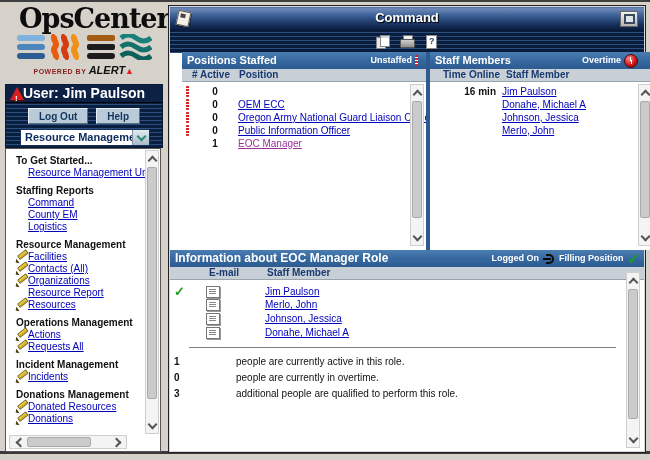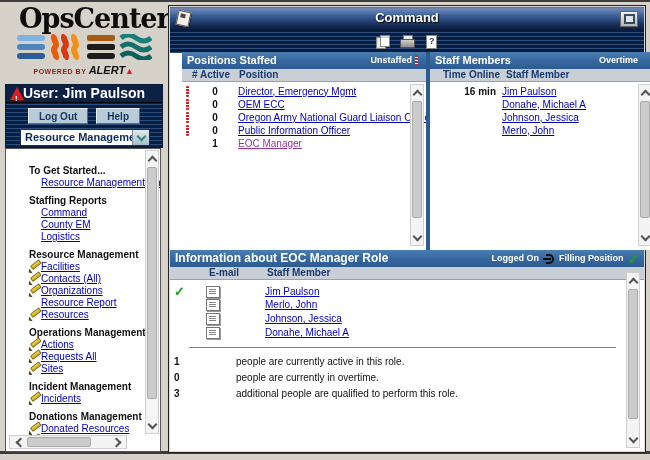--- a/index.html
+++ b/index.html
@@ -26,21 +26,21 @@
   .dropdown .dd-val{flex:1;font-size:11px;font-weight:bold;color:#0d2a5e;line-height:14px;padding-left:4px;white-space:nowrap;overflow:hidden;}
   .dd-btn{width:16px;background:linear-gradient(180deg,#e2eaf0,#a9bcc9);border-left:1px solid #7e95a5;display:flex;align-items:center;justify-content:center;}
   .chev{width:5px;height:5px;border-right:2px solid #555;border-bottom:2px solid #555;display:inline-block;}
   .chev.up{transform:rotate(-135deg);margin-top:3px;}
   .chev.down{transform:rotate(45deg);margin-bottom:2px;}
   .chev.left{transform:rotate(135deg);margin-left:2px;}
   .chev.right{transform:rotate(-45deg);margin-right:2px;}
   .chev.teal{border-color:#2e8a7a;}
 
   .nav-panel{position:absolute;left:2px;top:144px;width:156px;height:304px;background:#fff;border:1px solid #555;box-sizing:border-box;overflow:hidden;}
-  .nav-content{position:absolute;left:17px;top:0;width:140px;height:286px;overflow:hidden;padding:16px 0 0 6px;box-sizing:border-box;}
+  .nav-content{position:absolute;left:4px;top:0;width:140px;height:286px;overflow:hidden;padding:6px 0 0 6px;box-sizing:border-box;}
   .nav-heading{font-size:10px;font-weight:bold;color:#111;margin:7px 0 1px 0;white-space:nowrap;}
   .nav-heading.first{margin-top:0;}
   .nav-link-row{display:flex;align-items:center;margin:1px 0 0 0;white-space:nowrap;}
   .nav-link-row.indent{padding-left:12px;}
   .nav-link{font-size:10px;color:#0000bb;text-decoration:underline;white-space:nowrap;}
   .pencil{position:relative;display:inline-block;width:12px;height:11px;flex:0 0 12px;}
   .pencil::before{content:"";position:absolute;left:2px;top:4px;width:9px;height:3px;border:1px solid #7a650f;background:linear-gradient(180deg,#f4e03c,#c79d1b);transform:rotate(-38deg);transform-origin:1px 2px;border-radius:1px;}
   .pencil::after{content:"";position:absolute;left:0;bottom:-1px;width:0;height:0;border-bottom:4px solid #4a3a08;border-right:4px solid transparent;transform:rotate(10deg);}
 
   
@@ -192,24 +192,20 @@
 
         <div class="nav-heading">Operations Management</div>
         <div class="nav-link-row">
             <span class="pencil"></span>
             <a class="nav-link">Actions</a>
           </div>
         <div class="nav-link-row">
             <span class="pencil"></span>
             <a class="nav-link">Requests All</a>
           </div>
-        <div class="nav-link-row">
-            <span class="pencil"></span>
-            <a class="nav-link">Sites</a>
-          </div>
 
         <div class="nav-heading">Incident Management</div>
         <div class="nav-link-row">
             <span class="pencil"></span>
             <a class="nav-link">Incidents</a>
           </div>
 
         <div class="nav-heading">Donations Management</div>
         <div class="nav-link-row">
             <span class="pencil"></span>
@@ -269,21 +265,20 @@
           </div>
           <div class="colhead">
             <span style="position:absolute;left:10px;width:46px;text-align:left;"># Active</span>
             <span style="position:absolute;left:57px;">Position</span>
           </div>
           <div class="list-area">
             <div style="padding-top:2px;">
               <div class="pos-row">
                 <span class="alert-bar"></span>
                 <span class="num">0</span>
-                <a class="link">Director, Emergency Mgmt</a>
               </div>
               <div class="pos-row">
                 <span class="alert-bar"></span>
                 <span class="num">0</span>
                 <a class="link">OEM ECC</a>
               </div>
               <div class="pos-row">
                 <span class="alert-bar"></span>
                 <span class="num">0</span>
                 <a class="link">Oregon Army National Guard Liaison Officer</a>
@@ -309,21 +304,21 @@
                 </div>
             </div>
           </div>
         </div>
 
         <div class="vdivider"></div>
 
         <div class="panel-right">
           <div class="sec-header">
             <span>Staff Members</span>
-            <span class="sec-right" style="right:18px;flex-direction:column;">
+            <span class="sec-right" style="right:18px;">
               <span>Overtime</span>
               <span class="clock-icon"></span>
             </span>
           </div>
           <div class="colhead">
             <span style="position:absolute;left:4px;width:66px;text-align:right;">Time Online</span>
             <span style="position:absolute;left:76px;">Staff Member</span>
           </div>
           <div class="list-area">
             <div style="padding-top:2px;">

